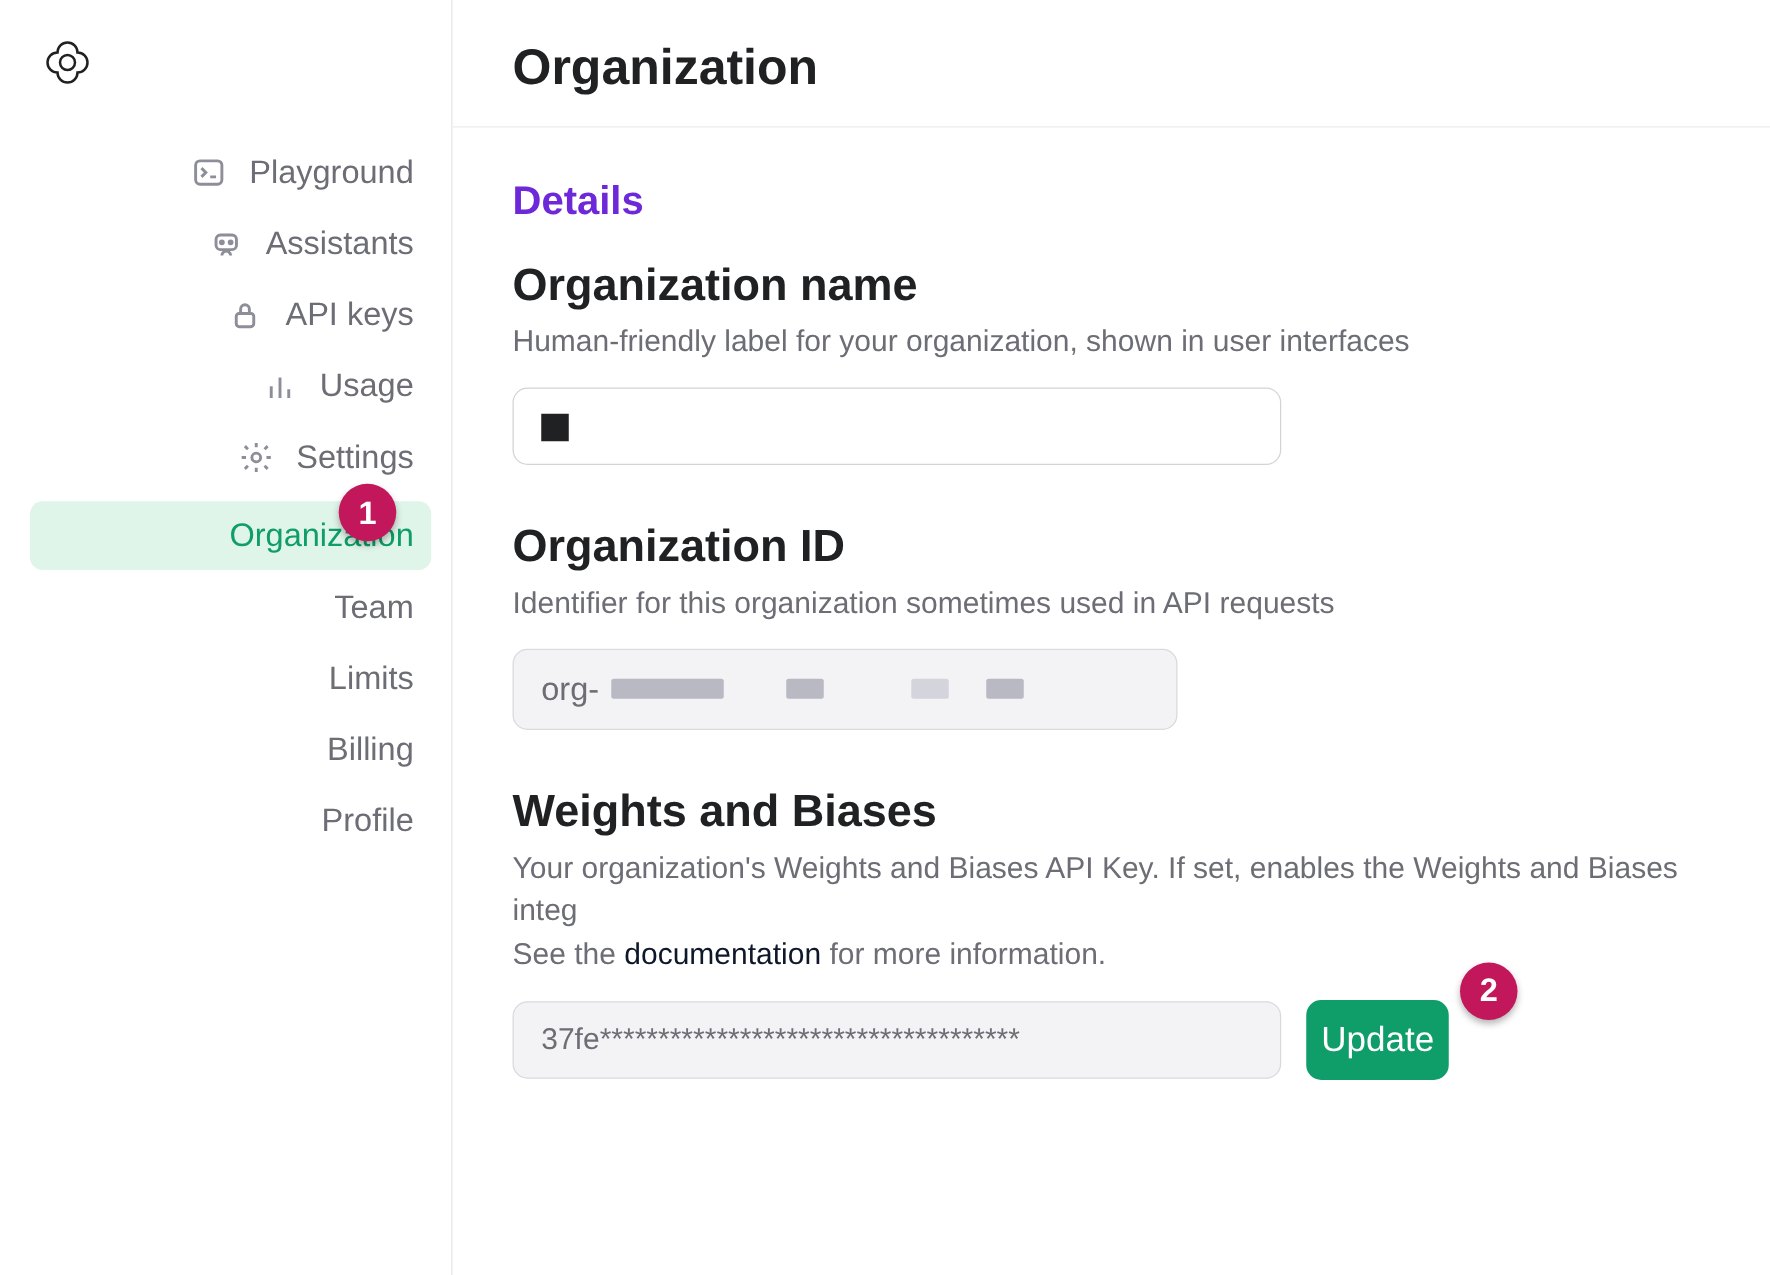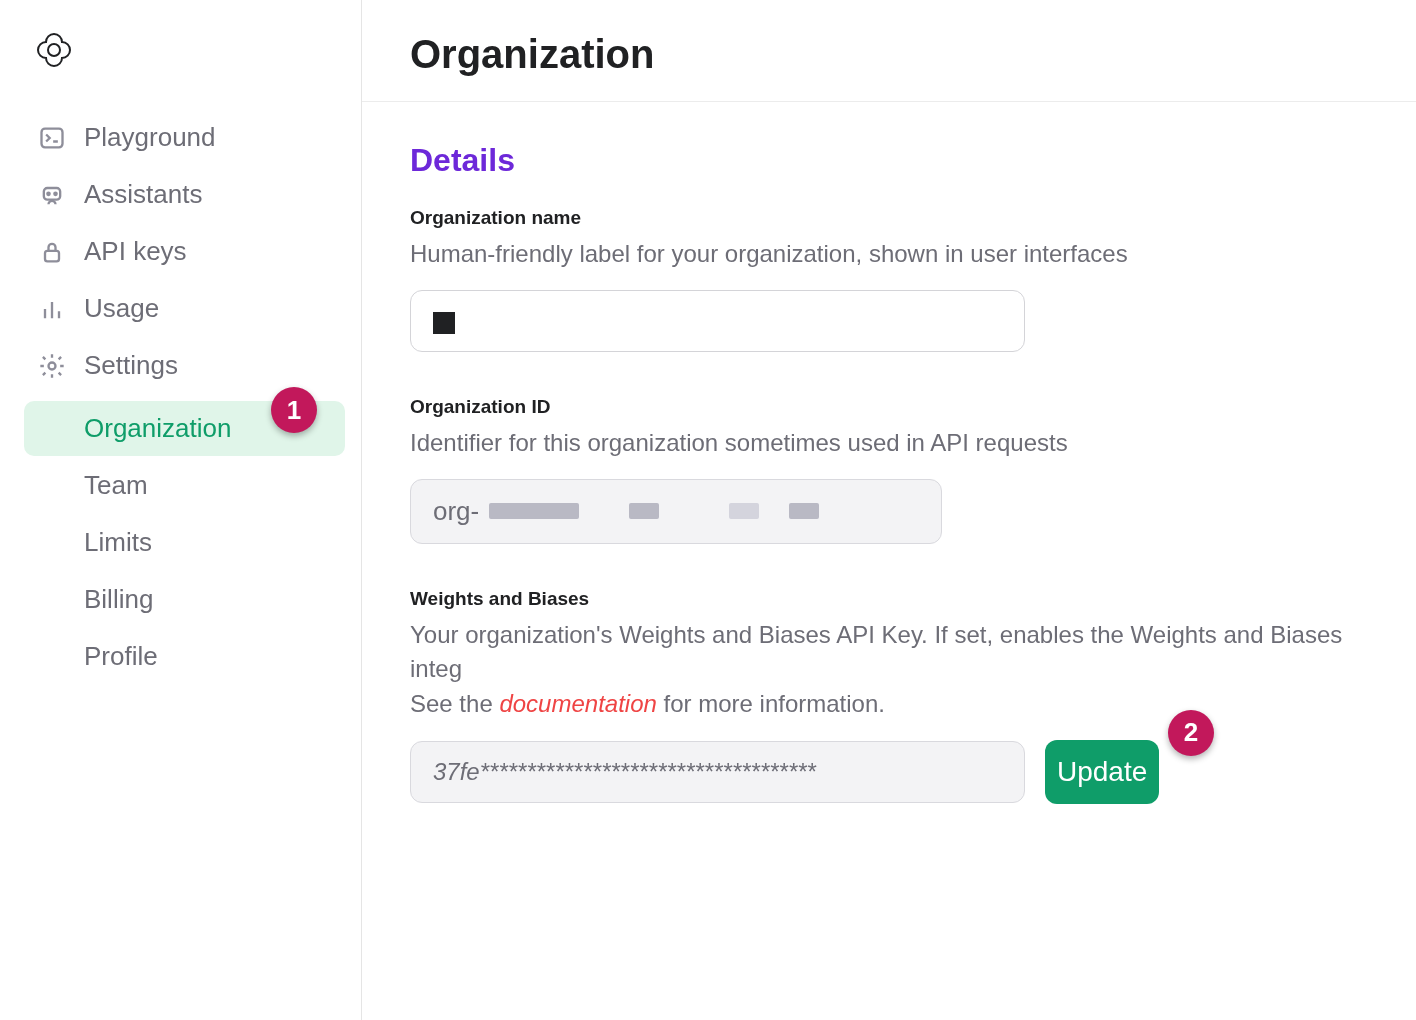--- a/index.html
+++ b/index.html
@@ -25,20 +25,21 @@
   .nav { display: flex; flex-direction: column; gap: 2px; }
   .nav-item {
     display: flex;
     align-items: center;
     gap: 18px;
     padding: 12px 14px;
     border-radius: 10px;
     color: #6d6d76;
     font-size: 26px;
     cursor: pointer;
+    justify-content: flex-end;
   }
   .nav-icon { width: 28px; height: 28px; flex: 0 0 28px; display:flex; align-items:center; justify-content:center; }
   .nav-icon svg { width: 28px; height: 28px; stroke: #8e8e9a; stroke-width: 2; fill: none; }
   .subnav { display:flex; flex-direction: column; gap: 2px; margin-top: 6px; }
   .subnav .nav-item { padding-left: 60px; font-size: 26px; }
   .subnav .nav-item.active {
     background: #e0f5e9;
     color: #0f9d69;
   }
   .main {
@@ -59,47 +60,46 @@
   }
   .content { padding: 40px 48px; }
   .section-title {
     font-size: 32px;
     font-weight: 700;
     margin-bottom: 28px;
     color: #6d28d9;
   }
   .field-group { margin-bottom: 44px; }
   .field-label {
-    font-size: 19px;
+    font-size: 36px;
     font-weight: 600;
     color: #202123;
     margin-bottom: 8px;
   }
   .field-desc {
     font-size: 24px;
     color: #6d6d76;
     margin-bottom: 18px;
     line-height: 1.45;
   }
-  .field-desc a { color: #ef4444; text-decoration: none; font-style: italic; }
+  .field-desc a { color: #0f172a; text-decoration: none; }
   .text-input {
     width: 615px;
     max-width: 100%;
     font-size: 24px;
     padding: 16px 22px;
     border: 1px solid #d4d4d8;
     border-radius: 12px;
     background: #fff;
     color: #202123;
   }
   .text-input.readonly {
     background: #f3f3f5;
     color: #6d6d76;
     border-color: #d9d9de;
-    font-style: italic;
   }
   .input-redact-block {
     display:inline-block;
     background:#202123;
     width:22px; height:22px;
     vertical-align: middle;
     margin-top: 2px;
   }
   .org-id-box {
     width: 532px;

